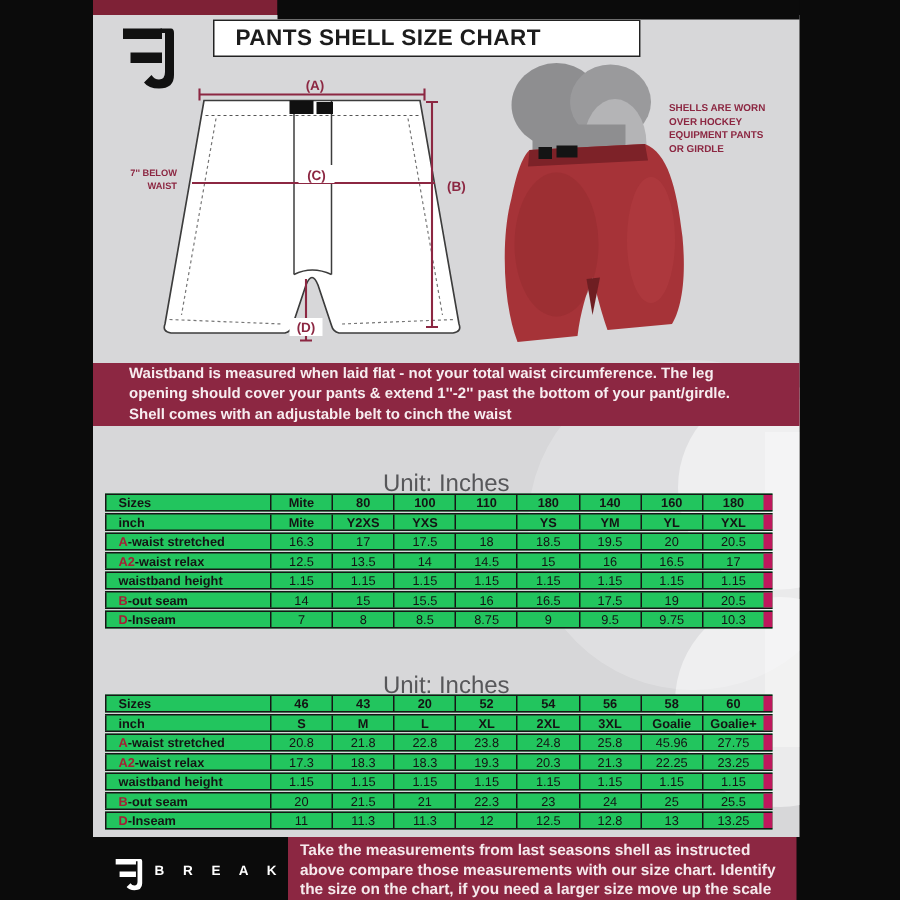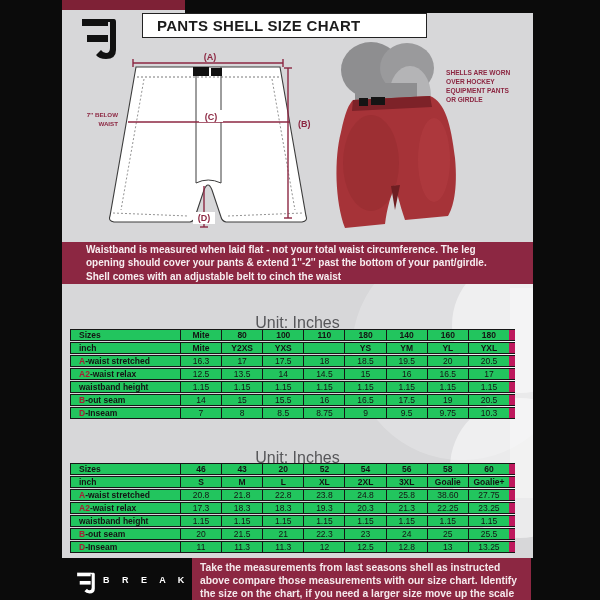--- a/index.html
+++ b/index.html
@@ -260,21 +260,21 @@
         <div class="tcell">Goalie+</div>
       </div>
       <div class="trow">
         <div class="tlabel"><span class="red">A</span>-waist stretched</div>
         <div class="tcell">20.8</div>
         <div class="tcell">21.8</div>
         <div class="tcell">22.8</div>
         <div class="tcell">23.8</div>
         <div class="tcell">24.8</div>
         <div class="tcell">25.8</div>
-        <div class="tcell">38.60</div>
+        <div class="tcell">45.96</div>
         <div class="tcell">27.75</div>
       </div>
       <div class="trow">
         <div class="tlabel"><span class="red">A2</span>-waist relax</div>
         <div class="tcell">17.3</div>
         <div class="tcell">18.3</div>
         <div class="tcell">18.3</div>
         <div class="tcell">19.3</div>
         <div class="tcell">20.3</div>
         <div class="tcell">21.3</div>

